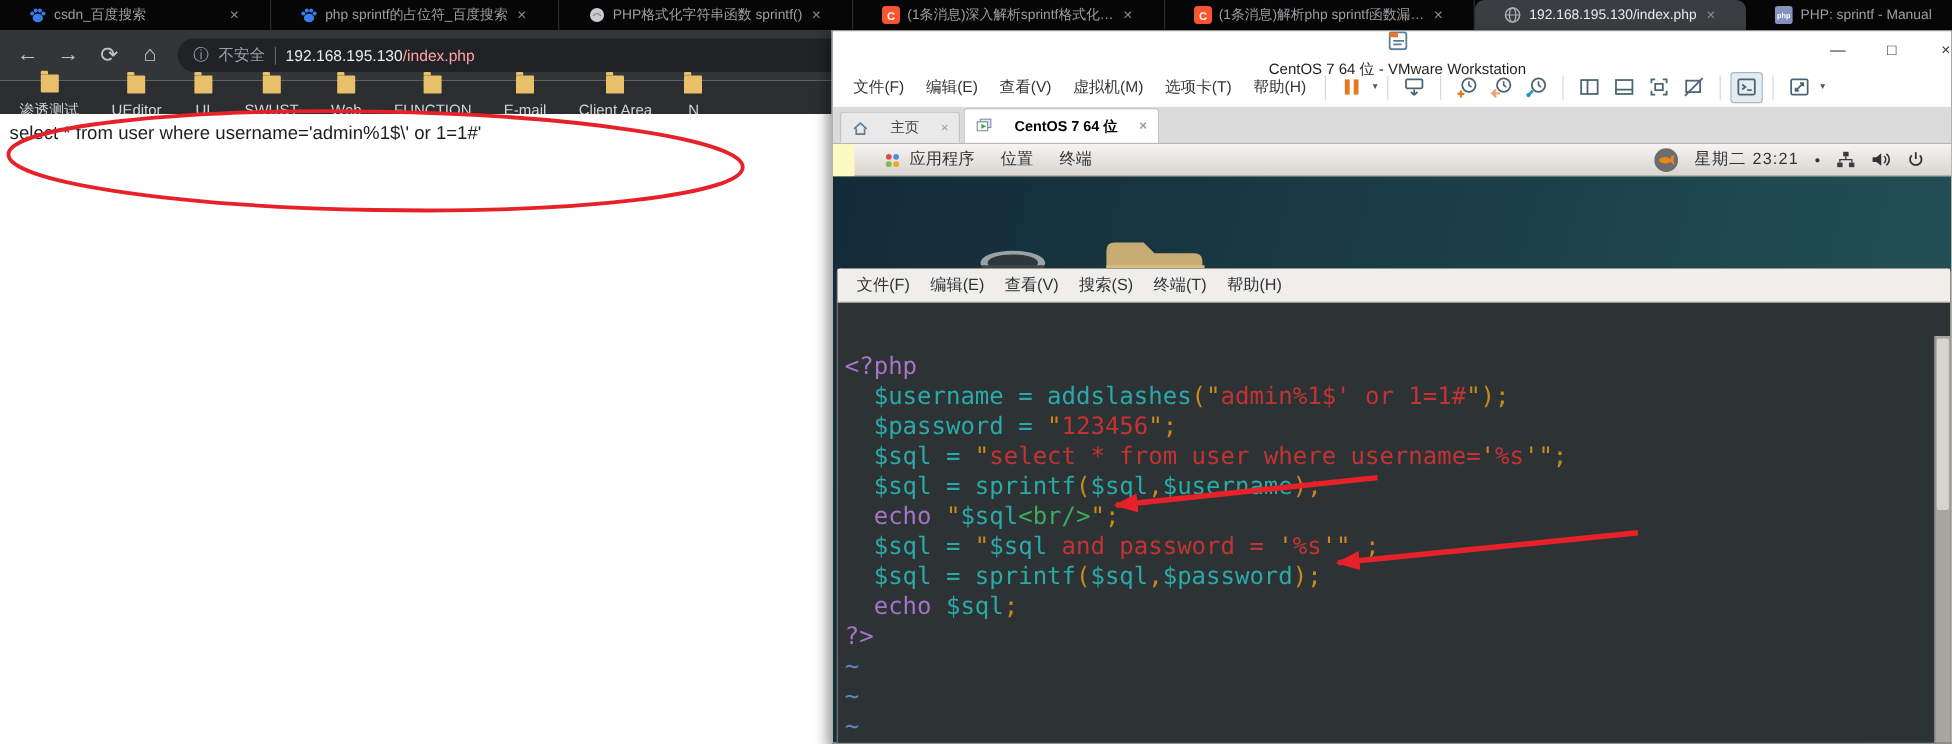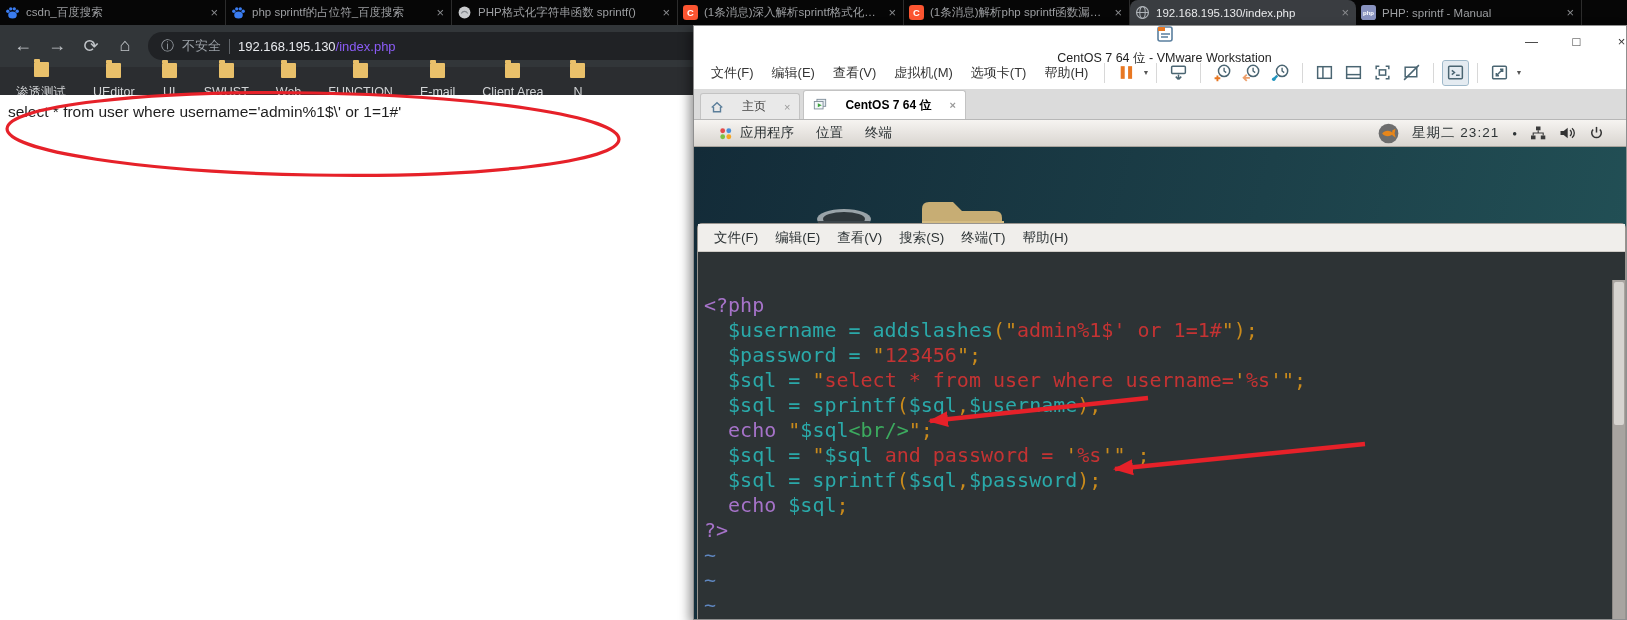--- a/index.html
+++ b/index.html
@@ -1,38 +1,38 @@
 <!DOCTYPE html>
 <html style="--accent_red: #e62129; --code_purple: #a673c9; --code_teal: #2aa9a9; --code_gold: #c98a1b; --code_red: #c43333; --code_green: #3cab5f; --terminal_bg: #2d3335; --vmware_orange: #e87722; --desktop_teal_dark: #132b38; --desktop_teal_light: #235358;"><head>
 <meta charset="utf-8">
 <style>
   html,body{margin:0;padding:0;background:#111;}
   .screen{position:relative;width:1627px;height:620px;overflow:hidden;background:#fff;
           font-family:"Liberation Sans",sans-serif;}
 
   
   .tabbar{position:absolute;left:0;top:0;width:100%;height:25px;background:#060606;display:flex;z-index:1;}
-  .btab{flex:0 0 226px;height:25px;display:flex;align-items:center;gap:6px;padding:0 5px;
+  .btab{flex:0 0 226px;height:25px;display:flex;align-items:center;gap:6px;padding:0 24px;
         color:#9d9fa2;font-size:11.5px;box-sizing:border-box;border-right:1px solid #2c2c2c;}
   .btab.active{background:#3a3d41;border-radius:8px 8px 0 0;color:#e9eaec;border-right:none;}
   .fav{width:15px;height:15px;flex:0 0 15px;}
   .fav svg{width:15px;height:15px;display:block;}
   .btitle{flex:1;white-space:nowrap;overflow:hidden;}
   .tclose{color:#8b8d90;font-size:13px;padding:0 2px;}
 
   .navbar{position:absolute;left:0;top:25px;width:100%;height:42px;background:#323639;display:flex;align-items:center;z-index:1;}
   .navicons{display:flex;padding-left:6px;}
   .navico{width:34px;text-align:center;color:#c0c4c8;font-size:18px;}
   .omni{flex:1;height:28px;margin:0 14px 0 6px;background:#202225;border-radius:14px;display:flex;
         align-items:center;padding:0 13px;gap:8px;font-size:13px;}
   .info-i{color:#9aa0a6;font-size:13px;}
   .sec{color:#9aa0a6;}
   .osep{width:1px;height:15px;background:#5f6368;}
   .url-host{color:#e8eaed;}
-  .url-path{color:#8b5cf6;}
+  .url-path{color:#fca5a5;}
 
   .bmbar{position:absolute;left:0;top:67px;width:100%;height:28px;background:#2b2d30;display:flex;
          align-items:center;padding-left:16px;gap:27px;z-index:1;box-sizing:border-box;}
   .bm{display:flex;align-items:center;gap:7px;color:#d2d4d6;font-size:12.5px;white-space:nowrap;flex-direction:column;}
   .bm-folder{width:15px;height:11px;background:#e9c06a;border-radius:1px;position:relative;flex:0 0 15px;}
   .bm-folder::before{content:'';position:absolute;top:-3px;left:0;width:6px;height:3px;background:#e9c06a;border-radius:1px 1px 0 0;}
 
   .page{position:absolute;left:0;top:95px;width:100%;bottom:0;background:#ffffff;z-index:1;}
   .sqlline{position:absolute;left:8px;font-size:15.5px;color:#1e1e1e;white-space:pre;}
   .l1{top:8px;} .l2{top:30px;}
@@ -54,21 +54,21 @@
   .caret{font-size:7px;color:#555;margin-left:1px;}
 
   .vmw-tabs{height:31px;background:#dbdbdb;display:flex;align-items:flex-end;padding-left:6px;gap:3px;
             border-bottom:1px solid #b7b7b7;box-sizing:border-box;}
   .vtab{height:25px;display:flex;align-items:center;gap:18px;padding:0 9px;font-size:12px;background:#e9e9e9;
         border:1px solid #c3c3c3;border-bottom:none;border-radius:3px 3px 0 0;color:#444;}
   .vtab.active{background:#ffffff;font-weight:bold;color:#000;height:28px;}
   .vtab .ticon svg{width:14px;height:14px;display:block;}
   .vtab .x{color:#999;font-size:11px;}
 
-  .vm-display{position:absolute;left:0px;top:94px;right:0;bottom:0;overflow:hidden;background:#fef9c3;}
+  .vm-display{position:absolute;left:0px;top:94px;right:0;bottom:0;overflow:hidden;background:#fef9c3;padding-left:18px;}
   .gnome-panel{height:27px;background:linear-gradient(#f6f4f1,#d9d5d0);border-bottom:1px solid #a9a49d;
                display:flex;align-items:center;font-size:13.5px;color:#2e3436;box-sizing:border-box;}
   .gp-left{display:flex;align-items:center;gap:22px;padding-left:24px;}
   .gp-item{display:flex;align-items:center;gap:7px;}
   .gp-right{margin-left:auto;display:flex;align-items:center;gap:13px;padding-right:22px;}
   .gp-clock{letter-spacing:1px;}
   .gp-dot{font-size:8px;}
   .gp-right svg{display:block;}
 
   .desktop{position:absolute;left:0;top:27px;right:0;bottom:0;

